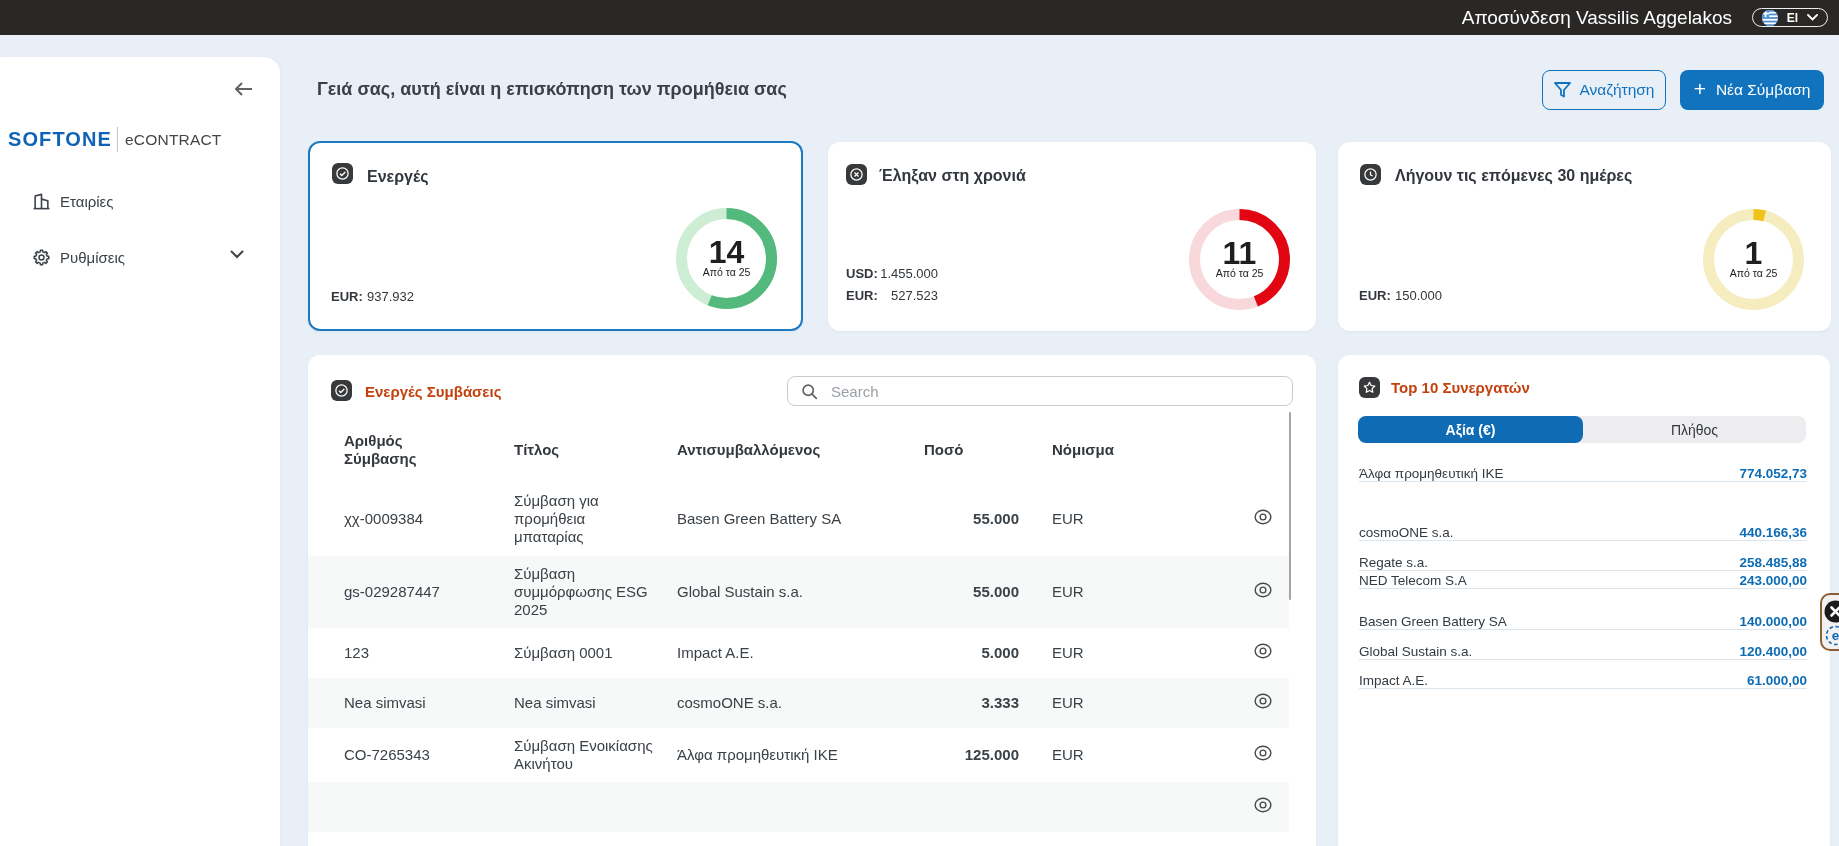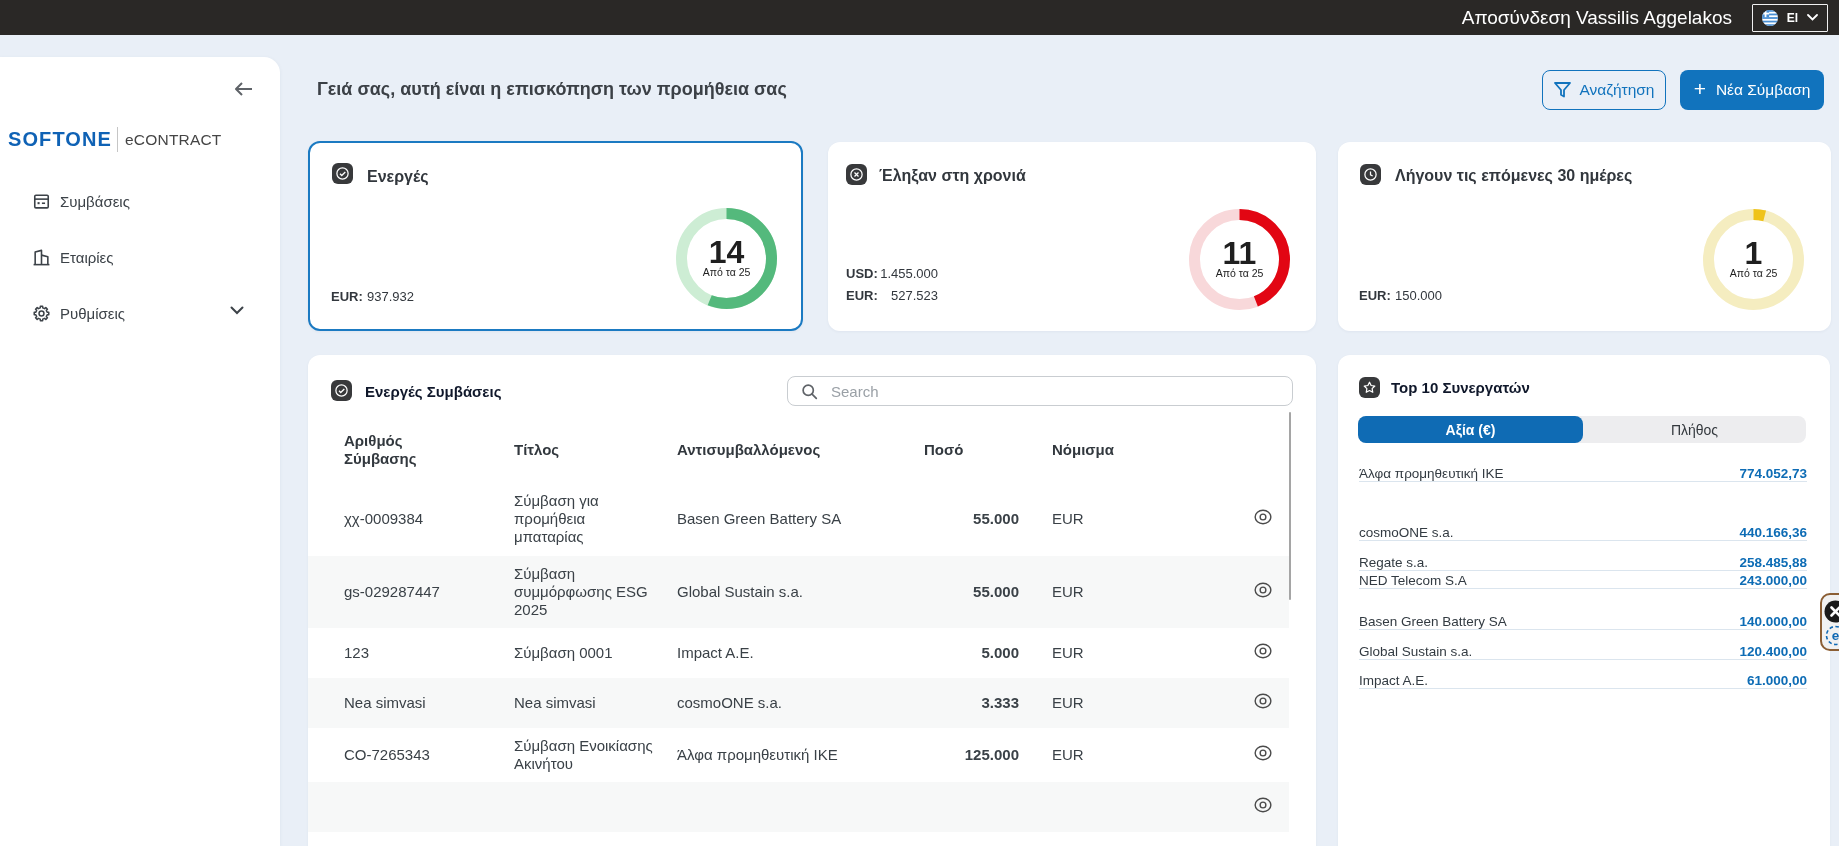--- a/index.html
+++ b/index.html
@@ -3,21 +3,21 @@
 <meta charset="utf-8">
 <style>
 * { margin:0; padding:0; box-sizing:border-box; }
 html,body { width:1839px; height:846px; overflow:hidden; }
 body { font-family:"Liberation Sans", sans-serif; background:#e9eff7; position:relative; }
 
 
 .topbar { position:absolute; top:0; left:0; width:1839px; height:35px; background:#2a2826;
   display:flex; align-items:center; justify-content:flex-end; }
 .logout { color:#fff; font-size:19px; margin-right:20px; }
-.langpill { width:76px; height:28px; border:1.5px solid #f0f0f0; border-radius:1px; margin-right:11px;
+.langpill { width:76px; height:19px; border:1.5px solid #f0f0f0; border-radius:12px; margin-right:11px;
   display:flex; align-items:center; justify-content:center; gap:9px; }
 .lang-el { color:#fff; font-size:12px; font-weight:bold; }
 
 
 .sidebar { position:absolute; top:57px; left:0; width:280px; height:789px; background:#fff;
   border-top-right-radius:16px; box-shadow:0 1px 4px rgba(30,60,90,.06); }
 .collapse { position:absolute; top:25px; left:234px; color:#5f6368; }
 .logo { position:absolute; top:70px; left:8px; display:flex; align-items:center; }
 .logo-soft { color:#0f62b5; font-weight:bold; font-size:20px; letter-spacing:1.1px; }
 .logo-div { width:1px; height:25px; background:#c6c6c6; margin:0 7px 0 5px; }
@@ -55,21 +55,21 @@
 .dsub { font-size:10.5px; color:#222; line-height:11px; margin-top:0; }
 #card1 .donut { left:366px; top:65px; }
 #card2 .donut { left:361px; }
 #card3 .donut { left:365px; }
 
 
 #tablecard { left:308px; top:355px; width:1008px; height:520px; }
 #topcard { left:1338px; top:355px; width:492px; height:520px; }
 .hicon { position:absolute; left:23px; top:25px; width:21px; height:21px; background:#38393b; border-radius:6px;
   display:flex; align-items:center; justify-content:center; }
-.htitle { position:absolute; left:57px; top:28px; font-size:15px; font-weight:bold; color:#0f172a; }
+.htitle { position:absolute; left:57px; top:28px; font-size:15px; font-weight:bold; color:#c2410c; }
 .search { position:absolute; left:479px; top:21px; width:506px; height:30px; border:1px solid #c9cdd1;
   border-radius:8px; display:flex; align-items:center; }
 .search svg { margin-left:13px; }
 .search span { color:#9aa0a6; font-size:15px; margin-left:13px; }
 
 table.grid { position:absolute; left:0; top:127px; width:981px; border-collapse:collapse; table-layout:fixed; }
 table.grid td { font-size:15px; color:#3a4147; vertical-align:middle; padding:0; line-height:18px; }
 table.grid .c1 { width:206px; padding-left:36px; }
 table.grid .c2 { width:163px; padding-right:21px; }
 table.grid .c3 { width:247px; }
@@ -134,29 +134,20 @@
   <svg class="collapse" width="19" height="14" viewBox="0 0 19 14">
       <path d="M18 7H3M8 1L2 7l6 6" stroke="#5f6368" stroke-width="2" fill="none" stroke-linejoin="round"></path>
     </svg>
   <div class="logo">
     <span class="logo-soft">SOFTONE</span>
     <span class="logo-div"></span>
     <span class="logo-econ">eCONTRACT</span>
   </div>
   <div class="nav">
     <div class="nav-item">
-      <svg class="nicon" viewBox="0 0 24 24" fill="none" stroke="#3c4248" stroke-width="2">
-          <rect x="3.5" y="4" width="17" height="16" rx="1.5"></rect>
-          <path d="M3.5 9h17"></path>
-          <rect x="7" y="12.8" width="2.6" height="2.6" fill="#3c4248" stroke="none"></rect>
-          <path d="M12.5 14.2h4"></path>
-        </svg>
-      Συμβάσεις
-    </div>
-    <div class="nav-item">
       <svg class="nicon" viewBox="0 0 24 24" fill="none" stroke="#3c4248" stroke-width="2" stroke-linejoin="round">
           <path d="M4 21V5l8-2v18"></path>
           <path d="M12 9l8 2v10"></path>
           <path d="M2 21h20"></path>
         </svg>
       Εταιρίες
     </div>
     <div class="nav-item">
       <svg class="nicon" viewBox="0 0 24 24" fill="none" stroke="#3c4248" stroke-width="1.9">
           <circle cx="12" cy="12" r="3.1"></circle>

